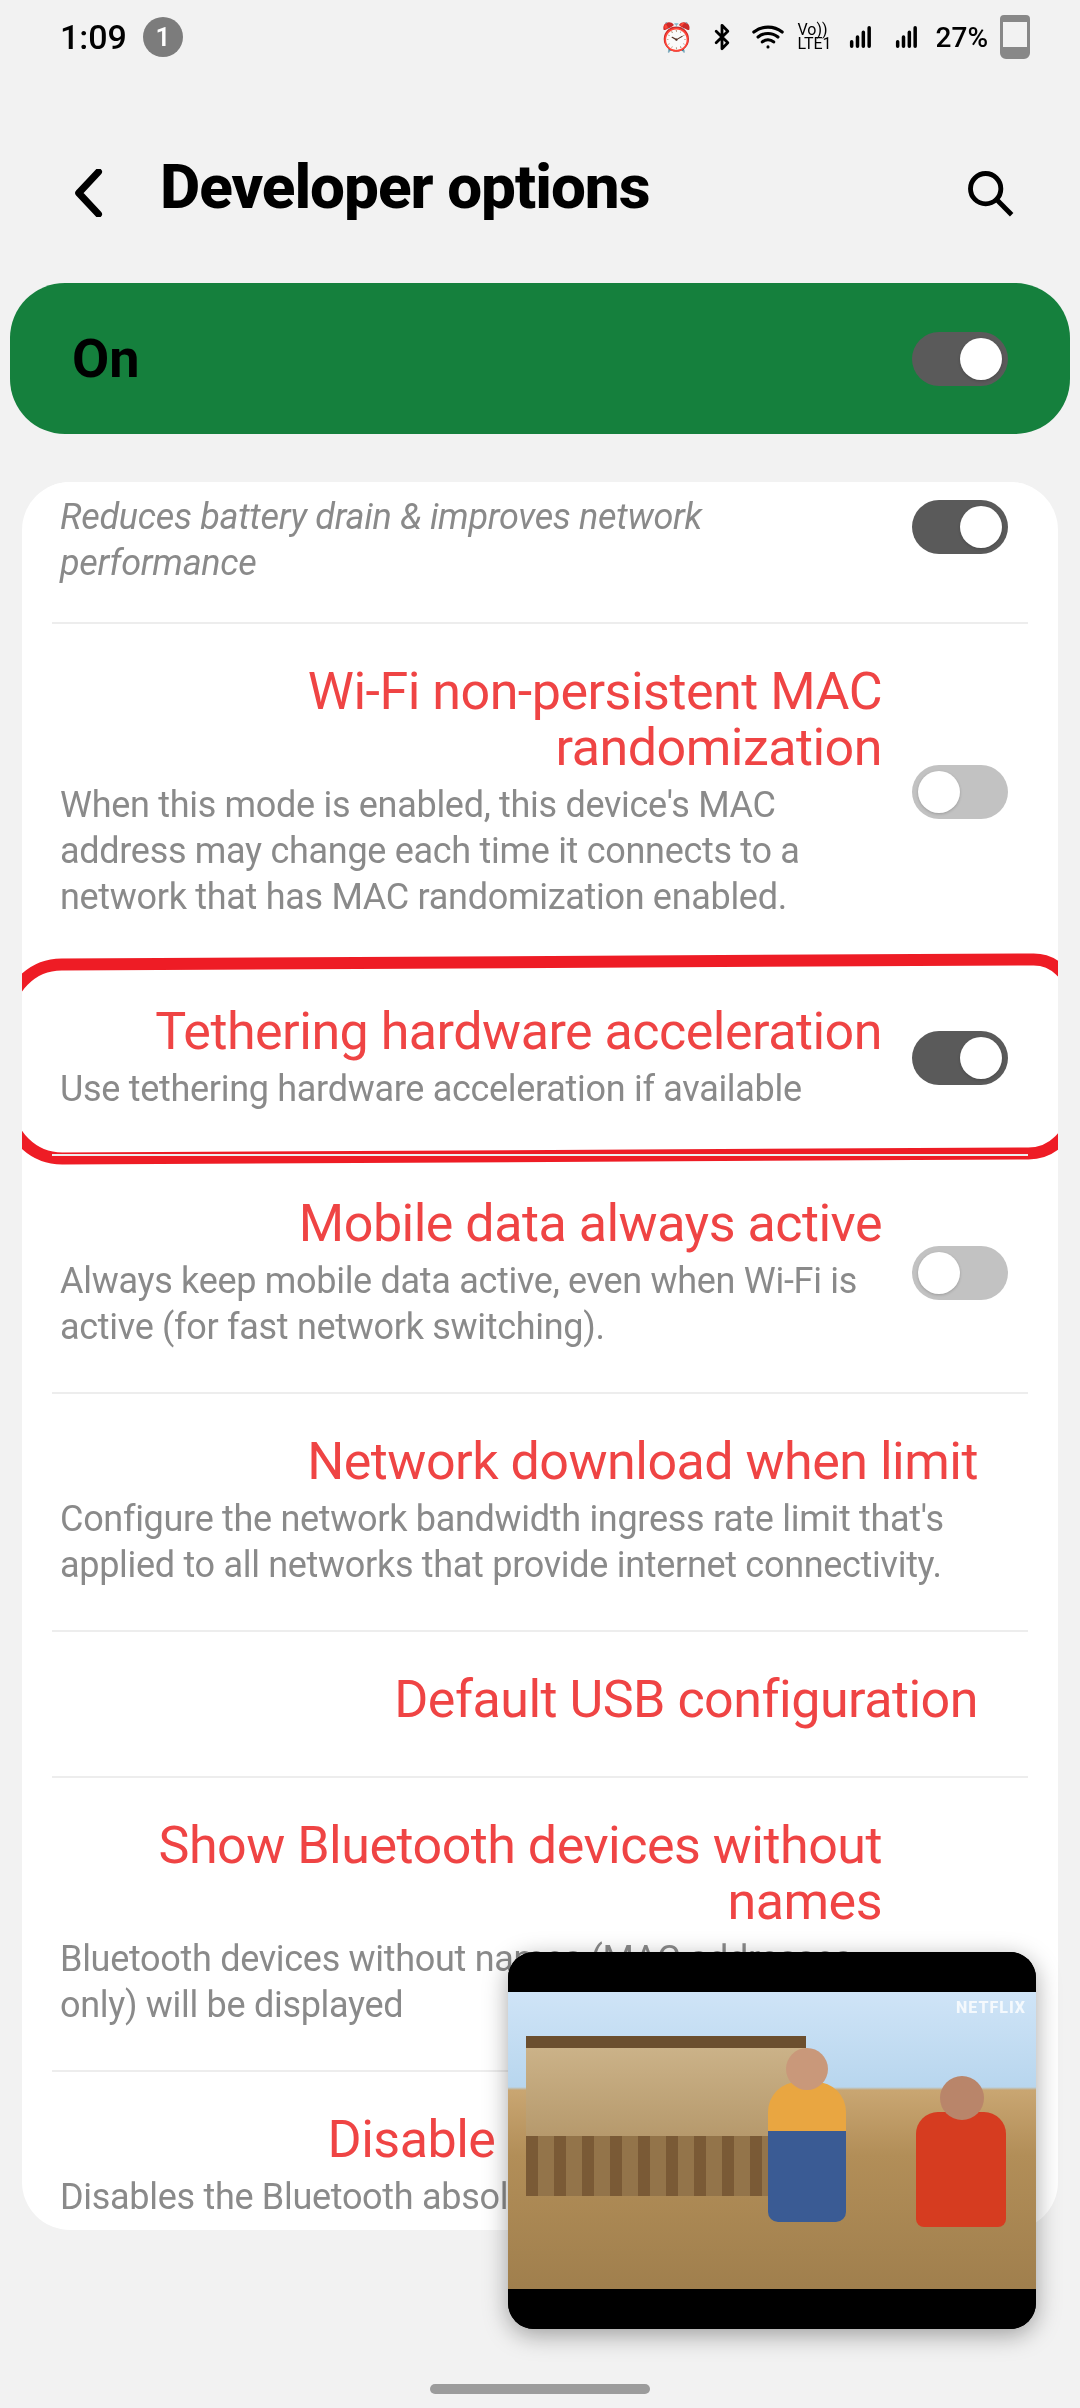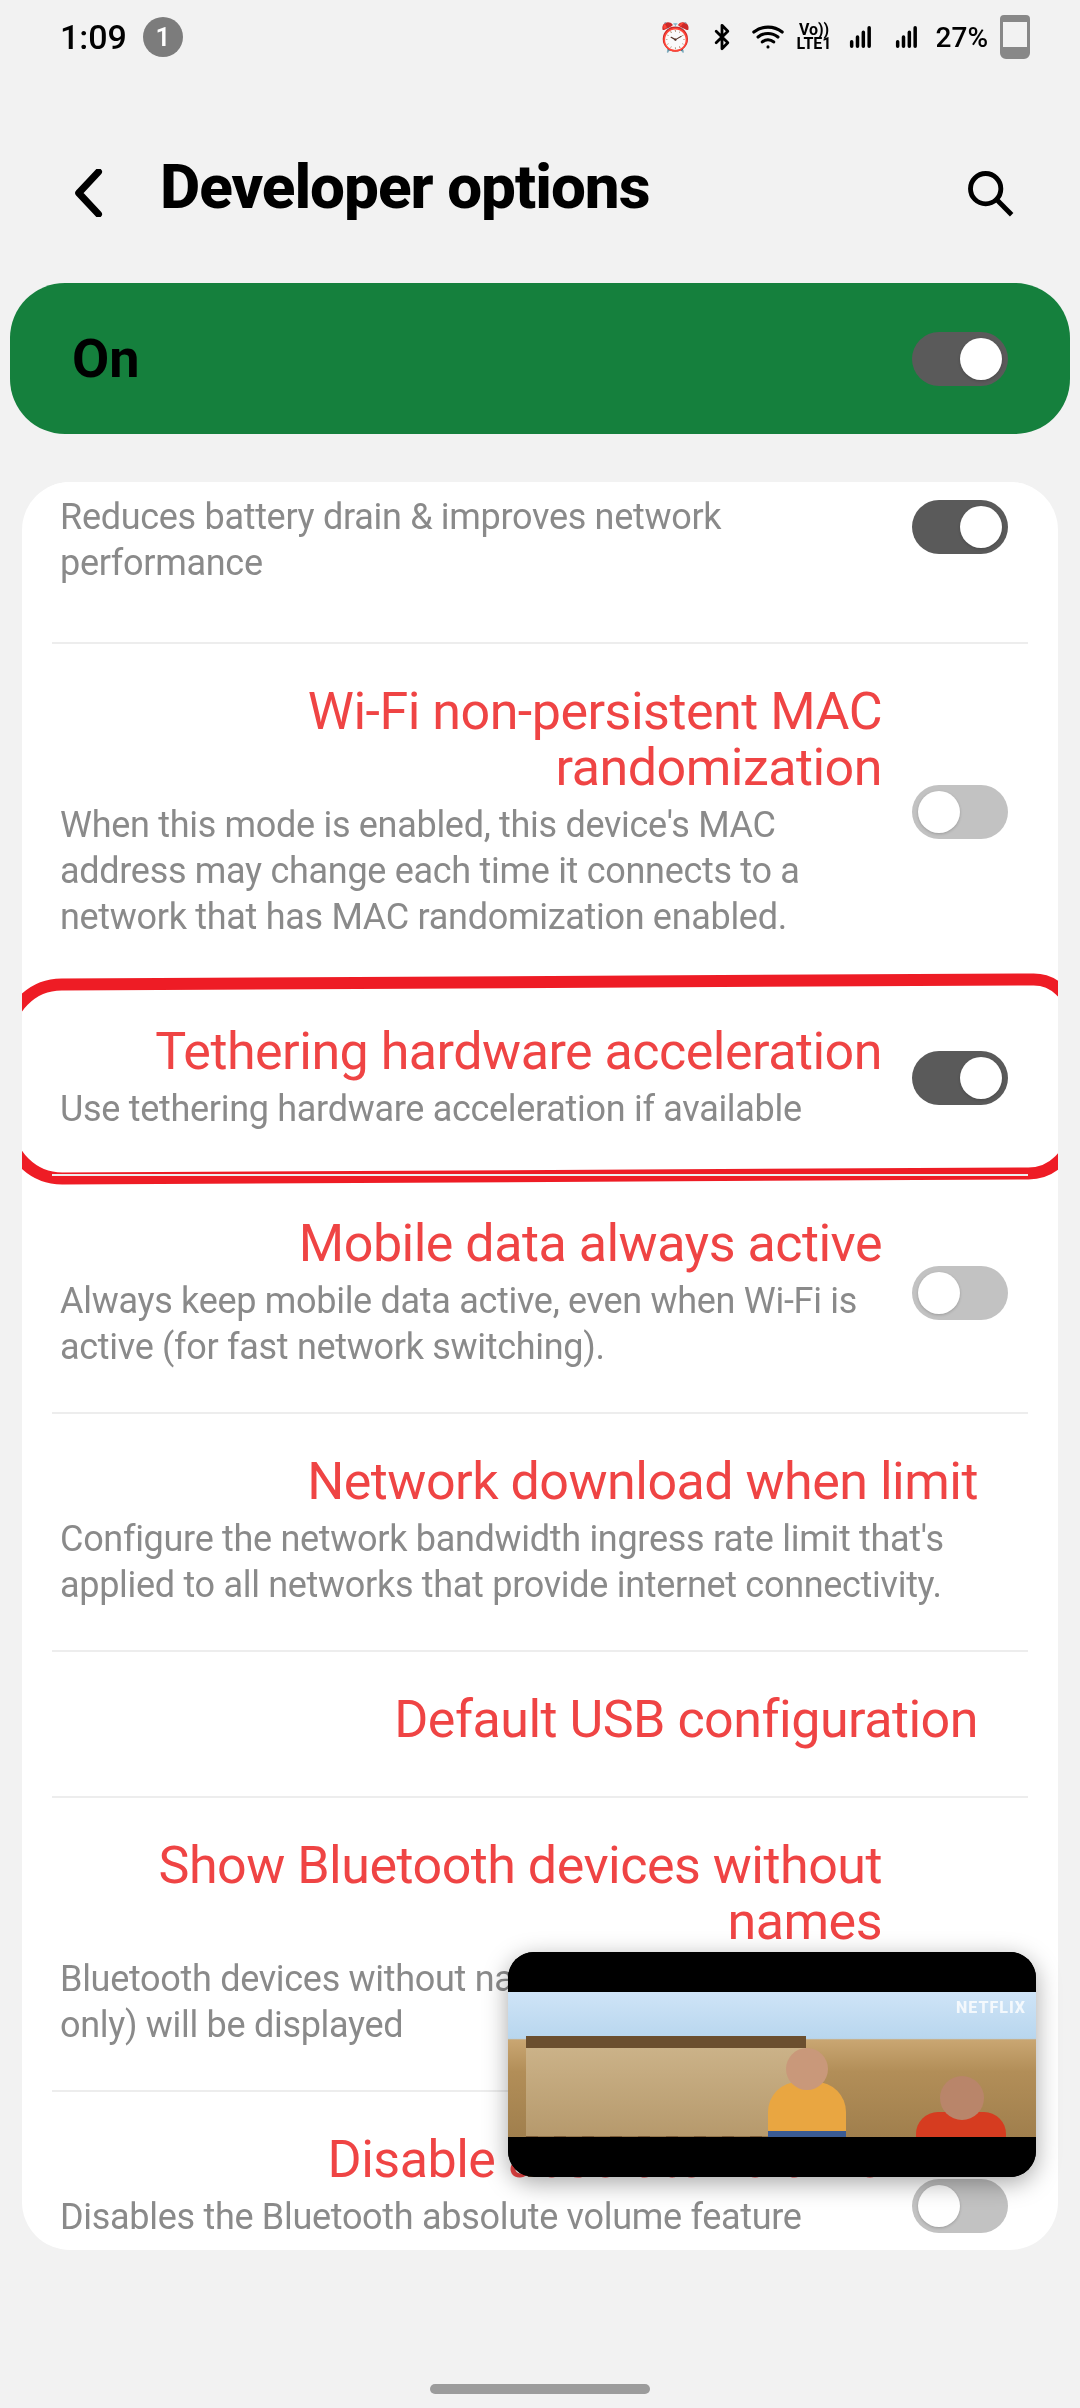--- a/index.html
+++ b/index.html
@@ -30,21 +30,21 @@
     border-radius: 50%;
     background: #7c7c7c;
     color: #fff;
     font-size: 26px;
     font-weight: 600;
     display: flex; align-items: center; justify-content: center;
   }
   .status-right { display: flex; align-items: center; gap: 12px; font-size: 28px; }
   .status-right .ico { width: 34px; display:inline-flex; justify-content:center; }
   .status-right .lte {
-    font-size: 16px; line-height: 14px; font-weight: 700; text-align: center;
+    font-size: 16px; line-height: 14px; font-weight: 400; 
   }
   .battery {
     width: 30px; height: 44px;
     border: 3px solid #888; border-top-width: 7px;
     border-radius: 4px 4px 6px 6px;
     position: relative;
     display: flex; align-items: flex-end;
   }
   .battery::after {
     content:'';
@@ -135,22 +135,23 @@
   }
   .item + .item::before {
     content:'';
     position:absolute;
     top:0; left:30px; right:30px;
     height:2px;
     background:#ededed;
   }
   .item.first-partial {
     padding-top: 12px;
-    padding-bottom: 56px;
+    padding-bottom: 36px;
     color: #8a8a8a;
+    font-style: italic;
   }
 
   .item .txt { flex: 1; padding-right: 30px; }
   .item .title {
     font-size: 52px;
     line-height: 56px;
     letter-spacing: -0.5px;
     color:#ef4444;
     margin-bottom: 6px;
     text-align: right;
@@ -174,21 +175,21 @@
     pointer-events: none;
     transform: rotate(-0.3deg);
   }
 
   
   .pip {
     position: absolute;
     right: 44px;
     top: 1952px;
     width: 528px;
-    height: 225px;
+    height: 377px;
     background: #000;
     border-radius: 26px;
     overflow: hidden;
     box-shadow: 0 6px 24px rgba(0,0,0,.35);
   }
   .pip .letterbox-top, .pip .letterbox-bottom {
     position:absolute; left:0; right:0; height:40px; background:#000;
   }
   .pip .letterbox-top { top:0; }
   .pip .letterbox-bottom { bottom:0; }

